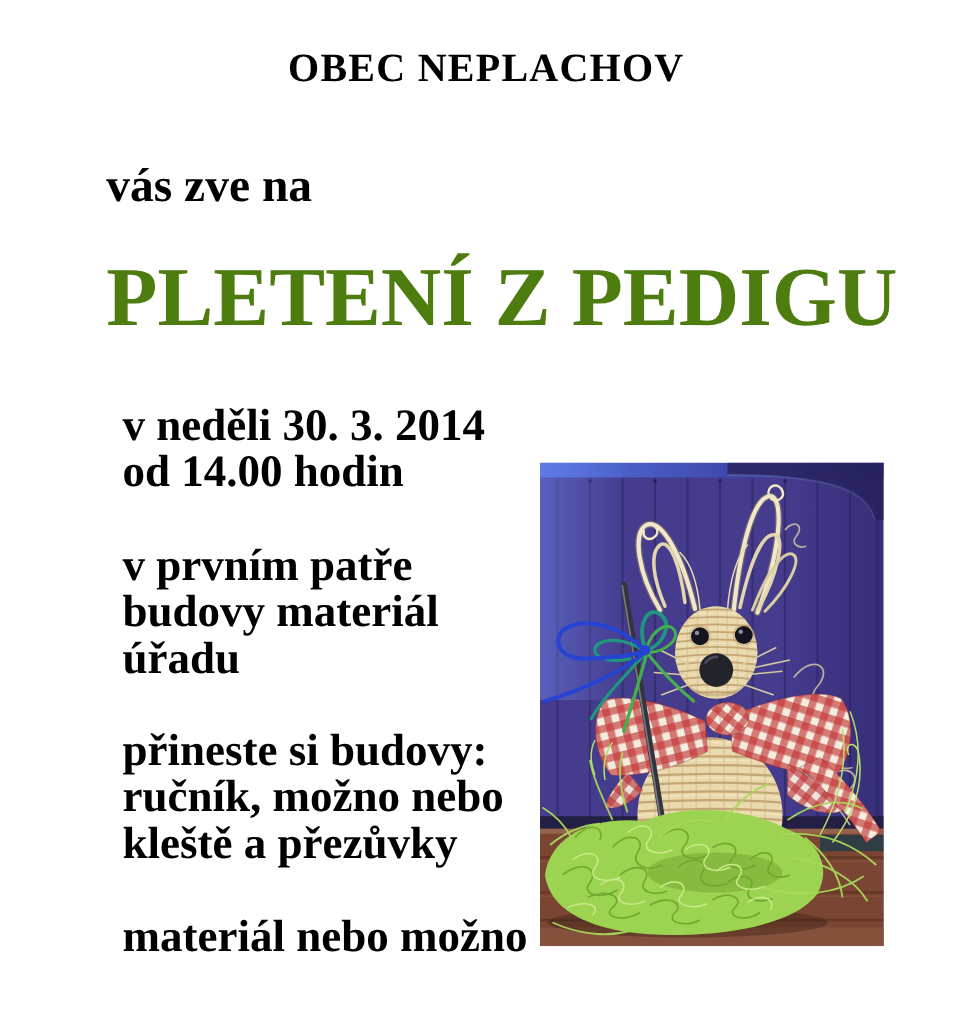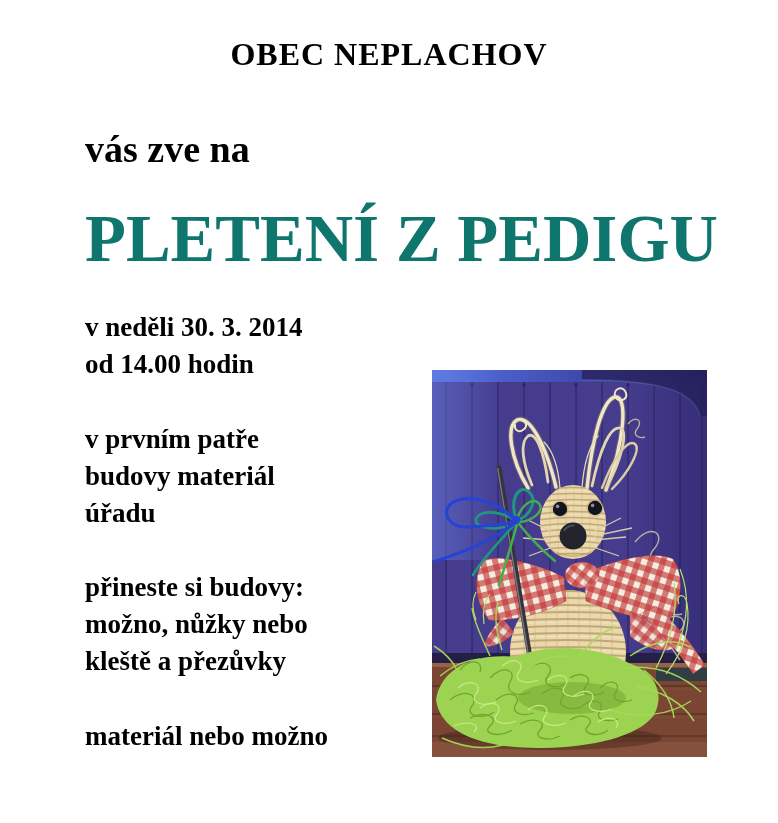--- a/index.html
+++ b/index.html
@@ -13,54 +13,54 @@
   }
   .intro{
     position:absolute;top:131px;left:85px;margin:0;
     font-size:38px;line-height:37px;white-space:nowrap;
   }
   .event{
     position:absolute;top:202px;left:85px;margin:0;
     font-size:67px;line-height:1.1;white-space:nowrap;
   }
   .para{
-    position:absolute;left:85px;font-size:27px;line-height:37px;margin:0;
+    position:absolute;left:85px;font-size:36px;line-height:37px;margin:13px;
   }
   .para span{display:block;white-space:nowrap;}
   .p1{top:309px}.p2{top:421px}.p3{top:569px}.p4{top:718px}
   .photo{
     position:absolute;left:432px;top:370px;width:275px;height:387px;overflow:hidden;
   }
   .photo svg{display:block}
 </style>
 </head>
 <body style="color: rgb(0, 0, 0); background: rgb(255, 255, 255);">
 
 <div>
 
   <h1 class="title">OBEC NEPLACHOV</h1>
 
   <p class="intro">vás zve na</p>
 
-  <h2 class="event" style="color: #0f766e;">PLETENÍ Z PEDIGU</h2>
+  <h2 class="event" style="color: #4d7c0f;">PLETENÍ Z PEDIGU</h2>
 
   <div class="para p1">
     <span>v neděli 30. 3. 2014</span>
     <span>od 14.00 hodin</span>
   </div>
 
   <div class="para p2">
     <span>v prvním patře</span>
     <span>budovy materiál</span>
     <span>úřadu</span>
   </div>
 
   <div class="para p3">
     <span>přineste si budovy:</span>
-    <span>možno, nůžky nebo</span>
+    <span>ručník, možno nebo</span>
     <span>kleště a přezůvky</span>
   </div>
 
   <div class="para p4">
     <span>materiál nebo možno</span>
   </div>
 
   <div class="photo">
     <svg width="275" height="387" viewBox="0 0 275 387" xmlns="http://www.w3.org/2000/svg">
       <defs>

